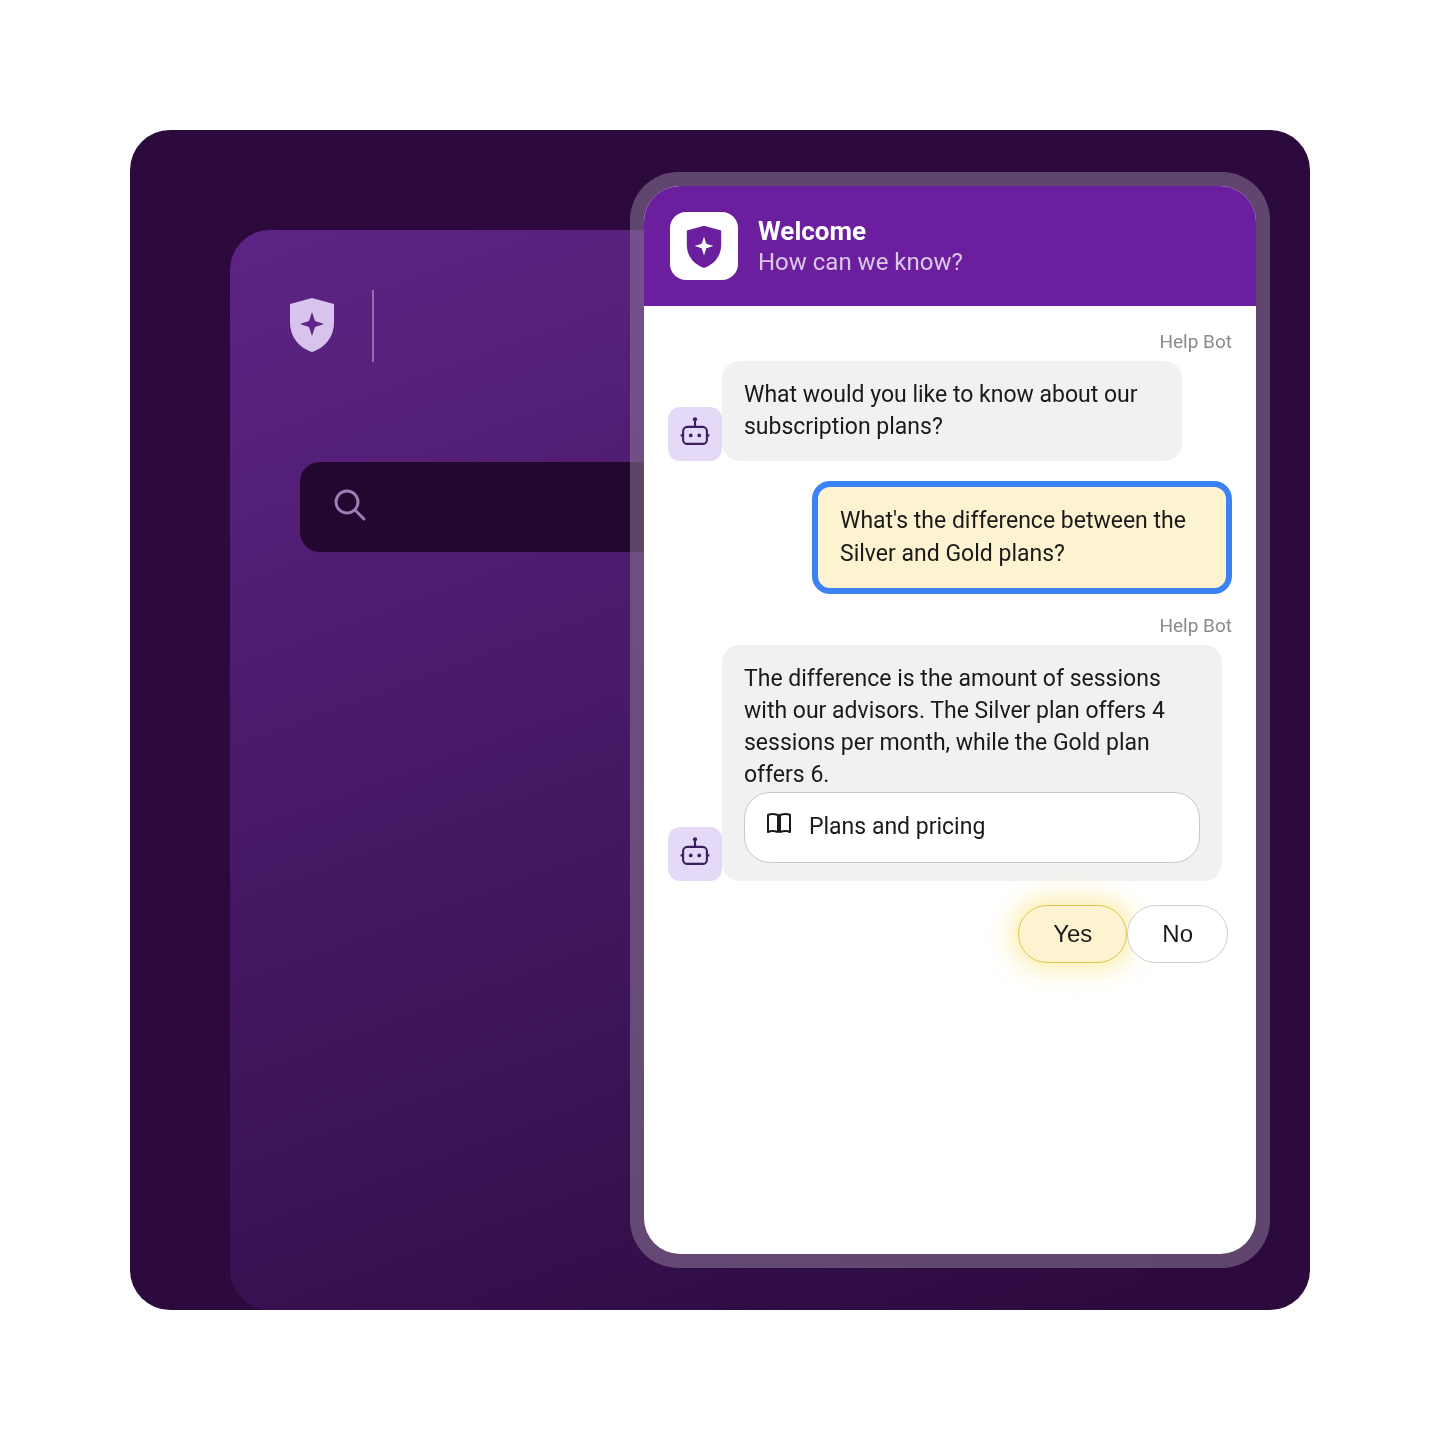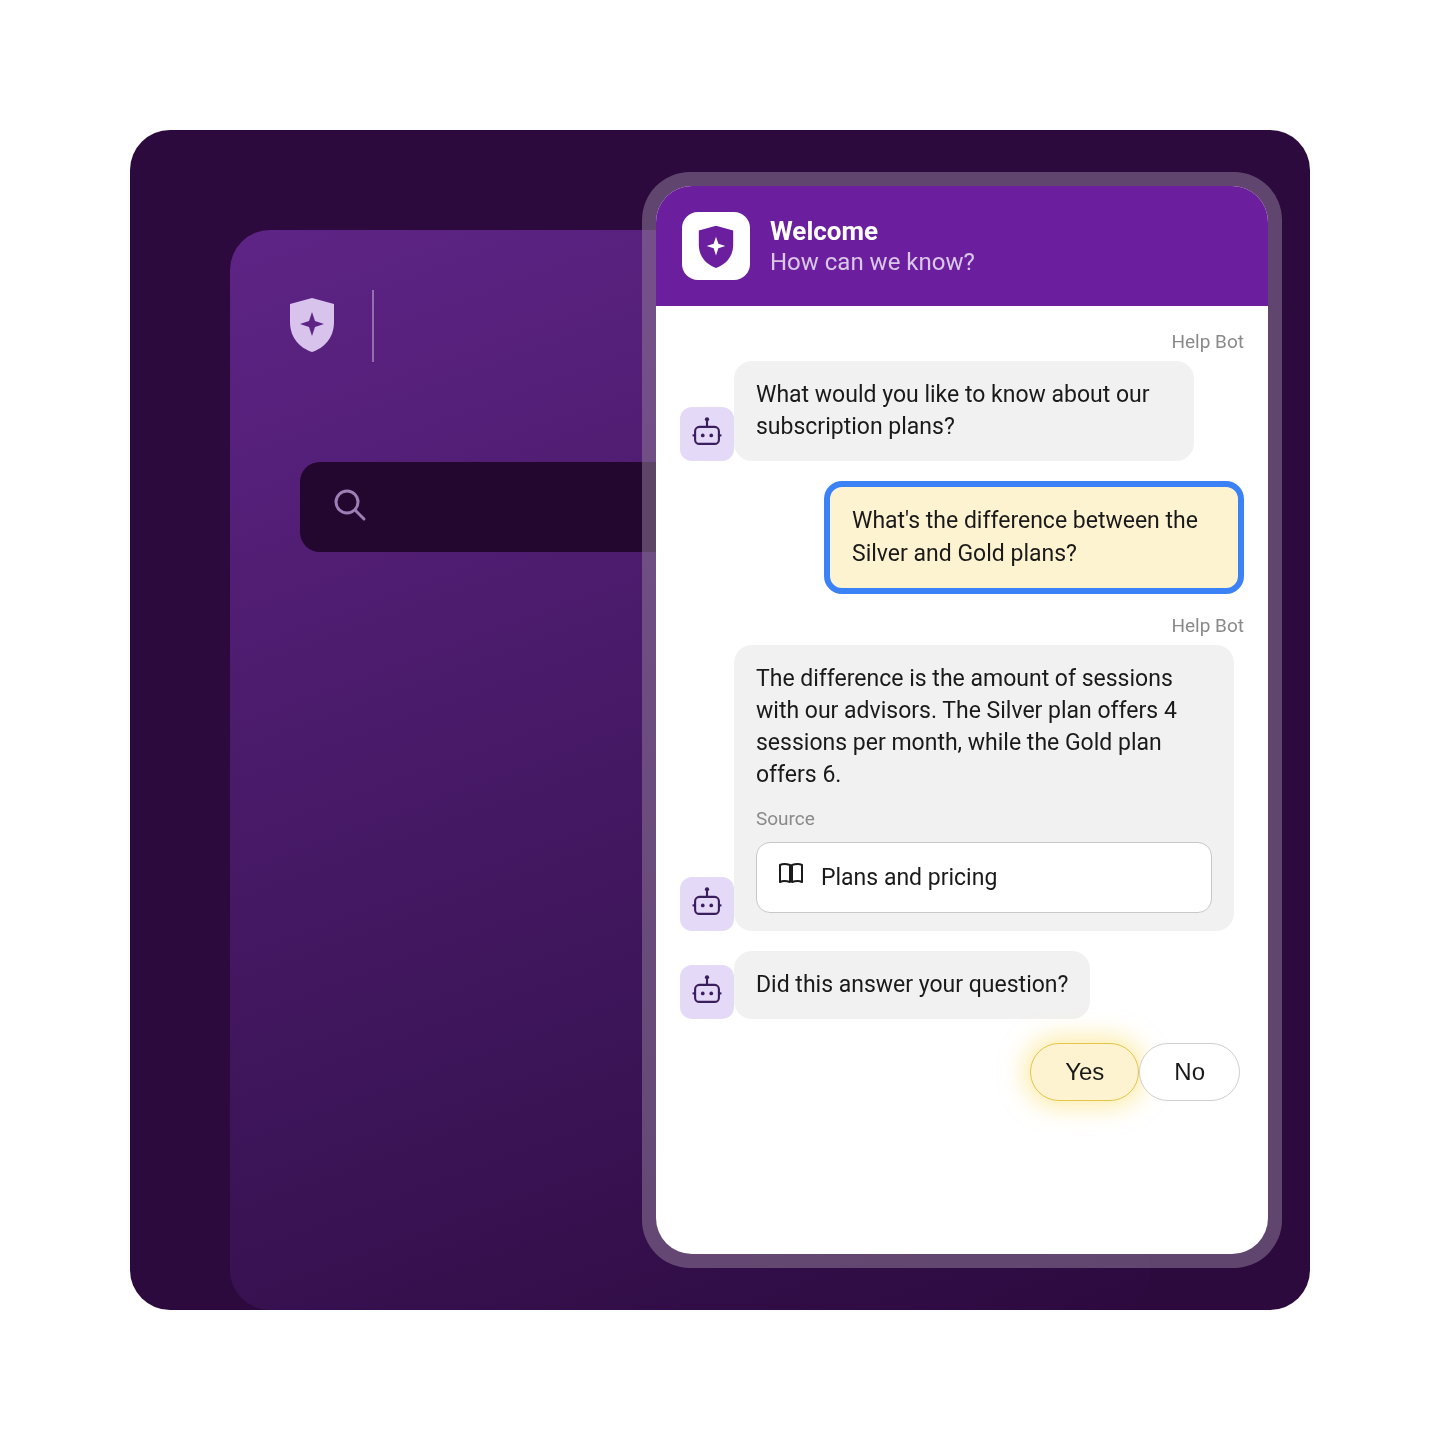--- a/index.html
+++ b/index.html
@@ -49,21 +49,21 @@
   margin: 60px 70px 0 70px;
   height: 90px;
   border-radius: 20px;
   background: #24072F;
   display: flex;
   align-items: center;
   padding: 0 30px;
 }
 .chat-wrapper {
   position: absolute;
-  right: 28px;
+  right: 40px;
   top: 42px;
   width: 640px;
   height: 1096px;
   border-radius: 48px;
   background: rgba(140,120,150,0.55);
   padding: 14px;
 }
 .chat-panel {
   width: 100%;
   height: 100%;
@@ -151,21 +151,21 @@
 }
 .source-label {
   color: #8a8a8a;
   font-size: 19px;
   margin-top: 14px;
   margin-bottom: 10px;
 }
 .source-card {
   background: #fff;
   border: 1.5px solid #c8c8c8;
-  border-radius: 14px;
+  border-radius: 26px;
   padding: 16px 20px;
   display: flex;
   align-items: center;
   gap: 16px;
   font-size: 23px;
   color: #1a1a1a;
   cursor: pointer;
 }
 .feedback-row {
   display: flex;
@@ -265,49 +265,32 @@
                 <circle cx="25" cy="24" r="2.2" fill="#3B1E5E"></circle>
                 <line x1="20" y1="6" x2="20" y2="14" stroke="#3B1E5E" stroke-width="2.5"></line>
                 <circle cx="20" cy="5" r="2.5" fill="#3B1E5E"></circle>
                 <line x1="3" y1="24" x2="6" y2="24" stroke="#3B1E5E" stroke-width="2.5"></line>
                 <line x1="34" y1="24" x2="37" y2="24" stroke="#3B1E5E" stroke-width="2.5"></line>
               </svg>
             </span>
           </div>
           <div class="bubble bot wide">
             <div>The difference is the amount of sessions with our advisors. The Silver plan offers 4  sessions per month, while the Gold plan offers 6.</div>
-            <div class="source-label">Source</div>
             <div class="source-card">
               <span>
                 <svg width="28" height="28" viewBox="0 0 28 28" fill="none">
                   <path d="M3 6 C3 6 7 4 13 6 V23 C7 21 3 23 3 23 Z" stroke="#1a1a1a" stroke-width="2" fill="none" stroke-linejoin="round"></path>
                   <path d="M25 6 C25 6 21 4 15 6 V23 C21 21 25 23 25 23 Z" stroke="#1a1a1a" stroke-width="2" fill="none" stroke-linejoin="round"></path>
                 </svg>
               </span>
               <span>Plans and pricing</span>
             </div>
           </div>
         </div>
 
-        <div class="msg-row">
-          <div class="bot-avatar">
-            <span>
-              <svg width="34" height="34" viewBox="0 0 40 40" fill="none">
-                <rect x="6" y="14" width="28" height="20" rx="5" stroke="#3B1E5E" stroke-width="2.5" fill="none"></rect>
-                <circle cx="15" cy="24" r="2.2" fill="#3B1E5E"></circle>
-                <circle cx="25" cy="24" r="2.2" fill="#3B1E5E"></circle>
-                <line x1="20" y1="6" x2="20" y2="14" stroke="#3B1E5E" stroke-width="2.5"></line>
-                <circle cx="20" cy="5" r="2.5" fill="#3B1E5E"></circle>
-                <line x1="3" y1="24" x2="6" y2="24" stroke="#3B1E5E" stroke-width="2.5"></line>
-                <line x1="34" y1="24" x2="37" y2="24" stroke="#3B1E5E" stroke-width="2.5"></line>
-              </svg>
-            </span>
-          </div>
-          <div class="bubble bot wide">Did this answer your question?</div>
-        </div>
 
         <div class="feedback-row">
           <button class="fb-btn yes">Yes</button>
           <button class="fb-btn">No</button>
         </div>
 
       </div>
 
     </div>
   </div>

